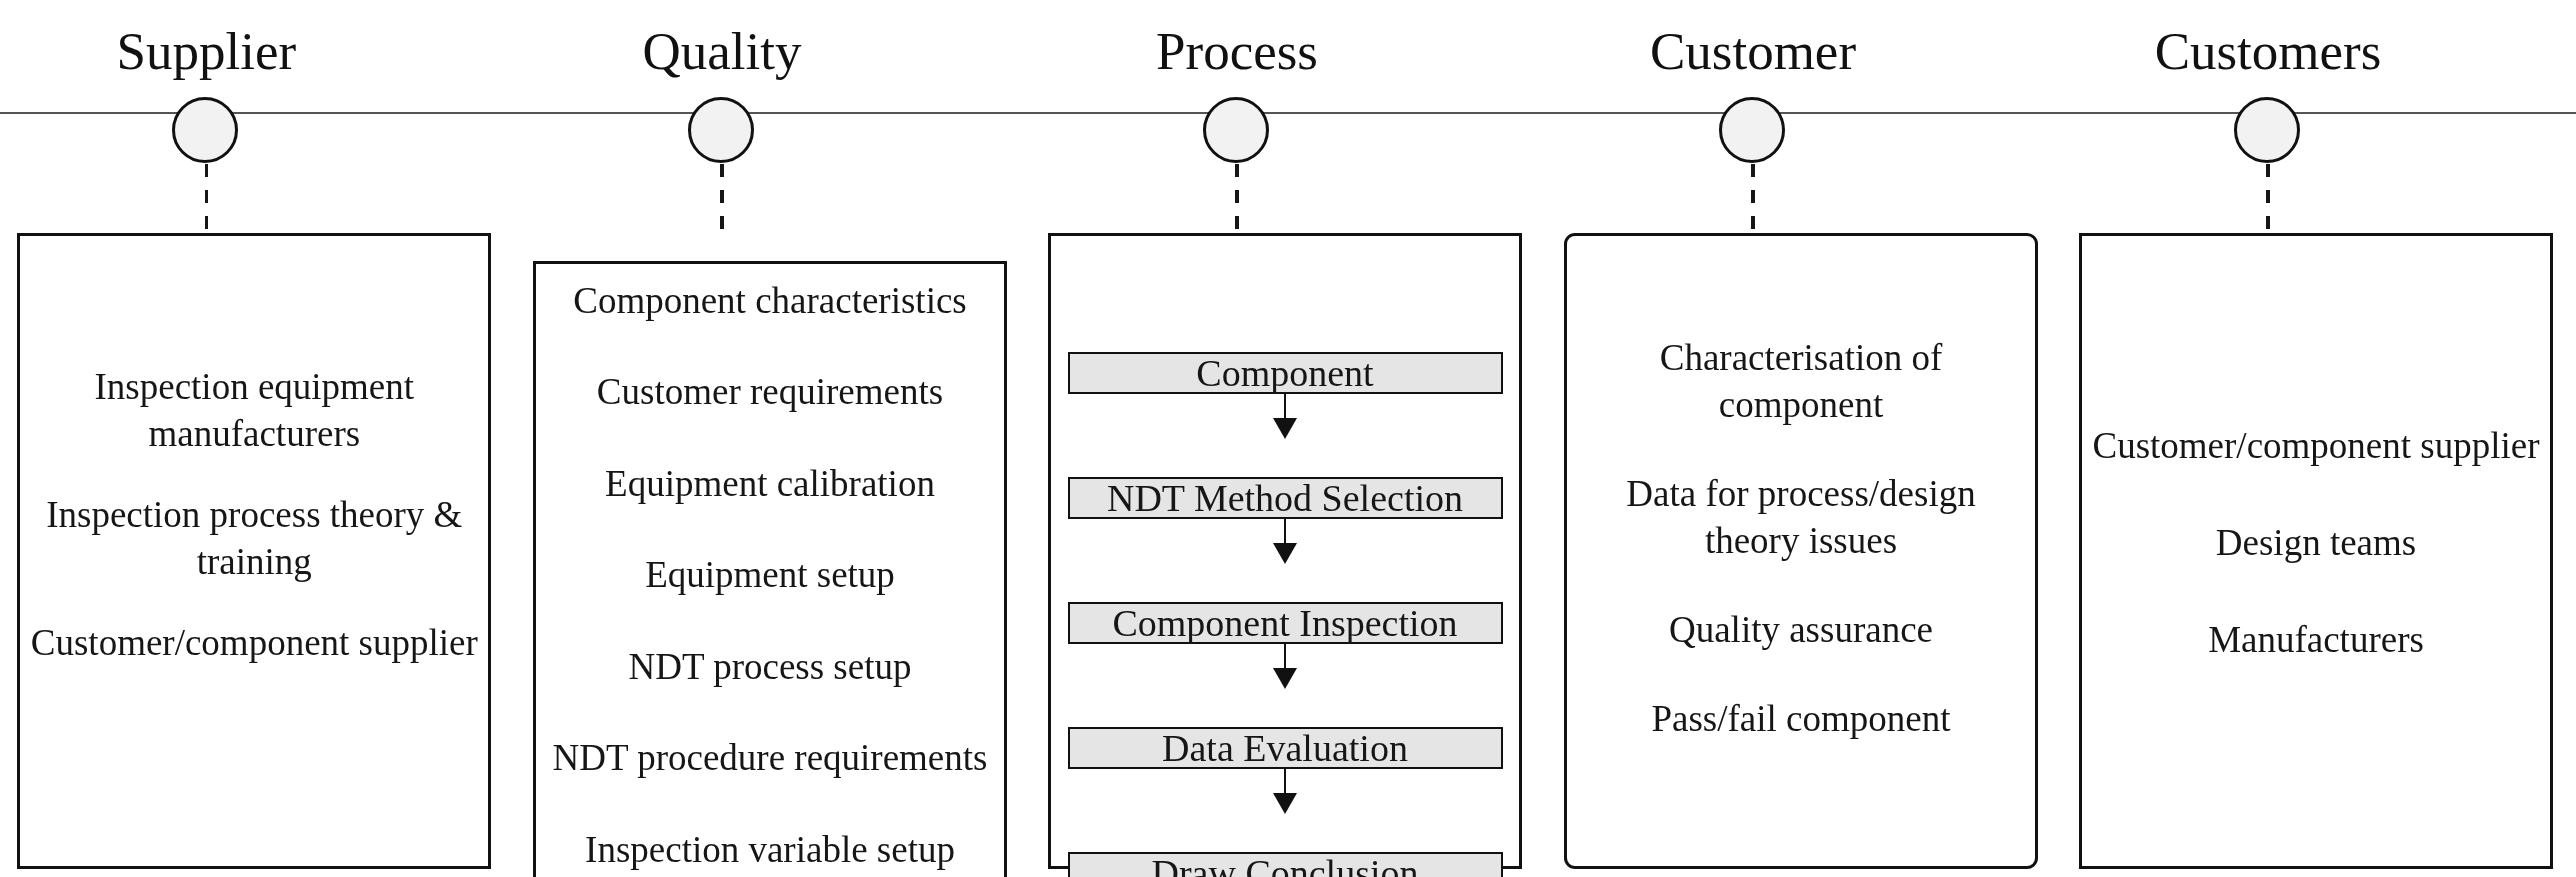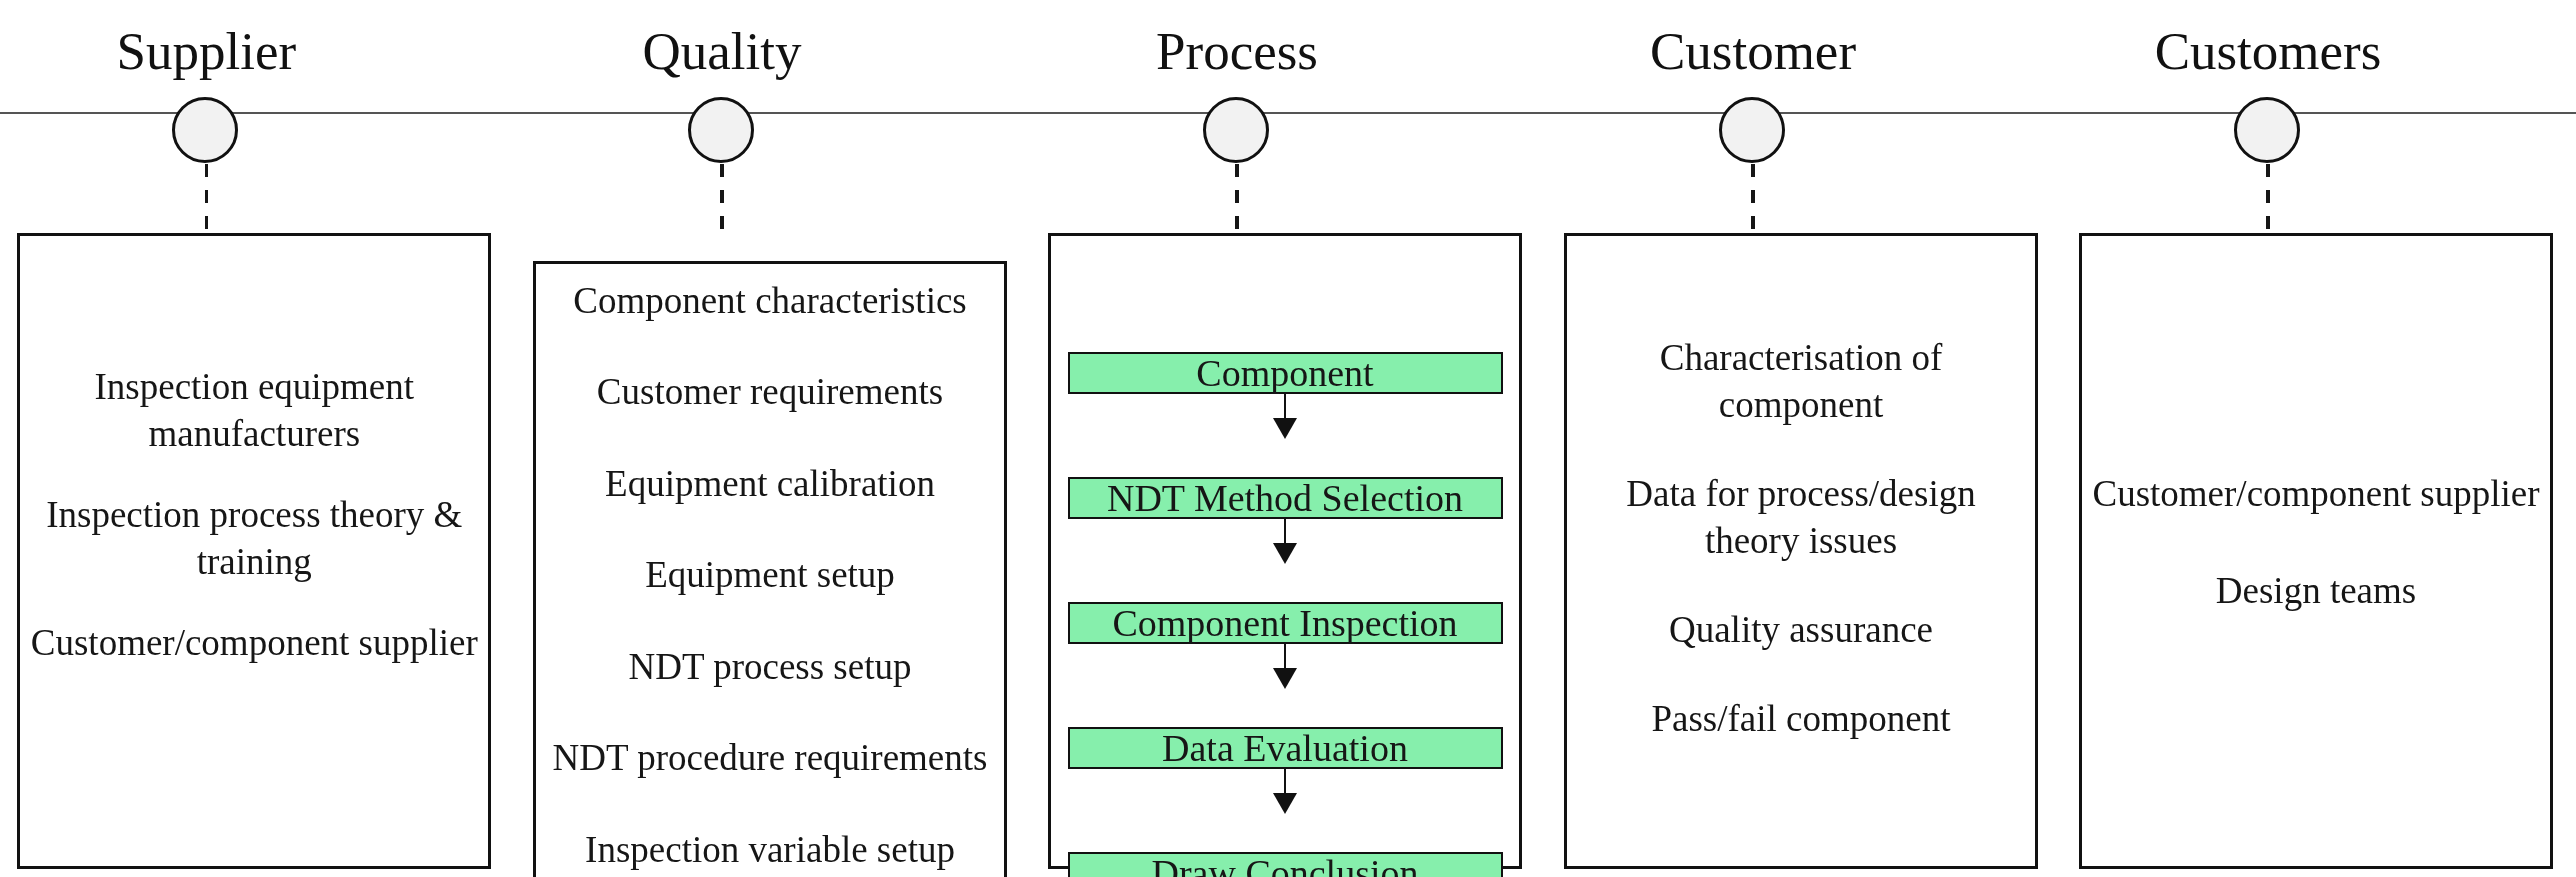--- a/index.html
+++ b/index.html
@@ -47,28 +47,28 @@
     display:flex;flex-direction:column;align-items:center;
   }
   .list-box{justify-content:center;text-align:center;}
   .item{
     font-size:37px;line-height:1.27;text-align:center;
     max-width:454px;
   }
   
   .box-supplier{gap:34px;padding:0 9.4px 71px 9.4px;}
   .box-inputs{justify-content:space-between;padding:14px 9.4px 20.4px 9.4px;margin-top:28px;}
-  .box-outputs{gap:42px;padding:0 9.4px 23.5px 9.4px;}
+  .box-outputs{gap:42px;padding:0 9.4px 23.5px 9.4px;border-radius:11px;}
   .box-customers{gap:50px;padding:0 9.4px 15.7px 9.4px;}
 
   
   .box-process{justify-content:flex-start;padding-top:78px;}
   .step{
     width:435px;height:57px;box-sizing:border-box;
-    border:2.4px solid #111111;background:#86efac;
+    border:2.4px solid #111111;background:#e5e5e5;
     display:flex;align-items:center;justify-content:center;
     font-size:38px;line-height:1;text-align:left;margin-top:38px;
   }
   .arrow{height:46px;display:flex;flex-direction:column;align-items:center;}
   .arrow .stick{width:2.4px;height:24px;background:#111111;}
   .arrow .head{
     width:0;height:0;
     border-left:12.6px solid transparent;
     border-right:12.6px solid transparent;
     border-top:21px solid #111111;
@@ -148,17 +148,18 @@
     </div>
   </div>
 
   <div class="col col-4">
     <div class="title">Customers</div>
     <div class="node"></div>
     <div class="drop"></div>
     <div class="box list-box box-customers">
       <div class="item">Customer/component supplier</div>
       <div class="item">Design teams</div>
+      <div class="item">Manufacturers</div>
     </div>
   </div>
 
 </div>
 
 
 </body></html>

